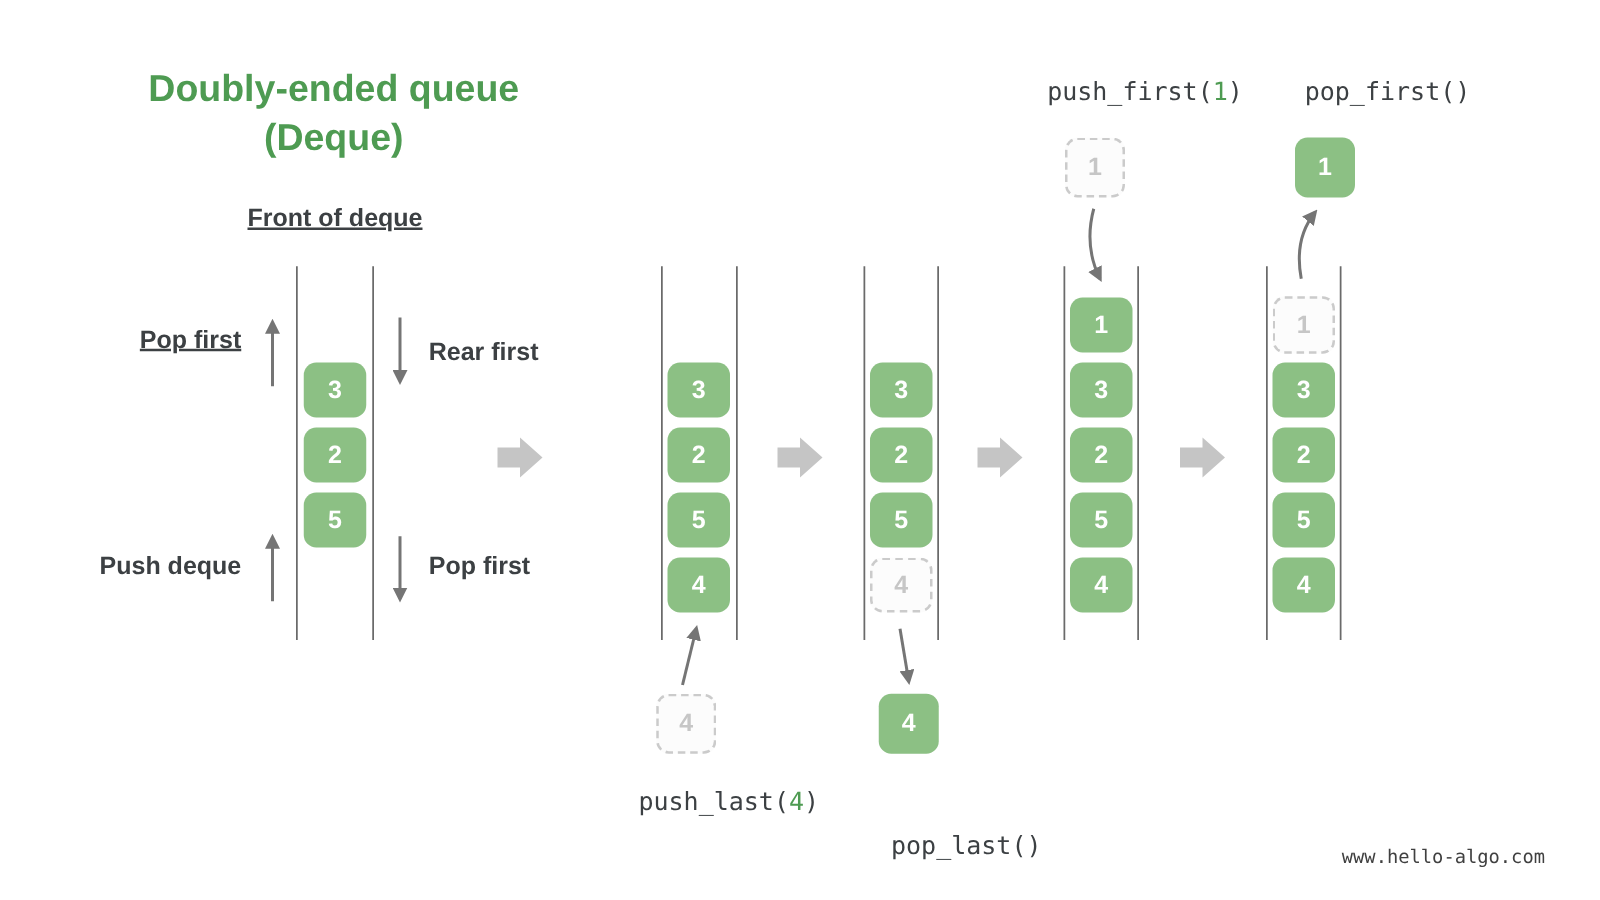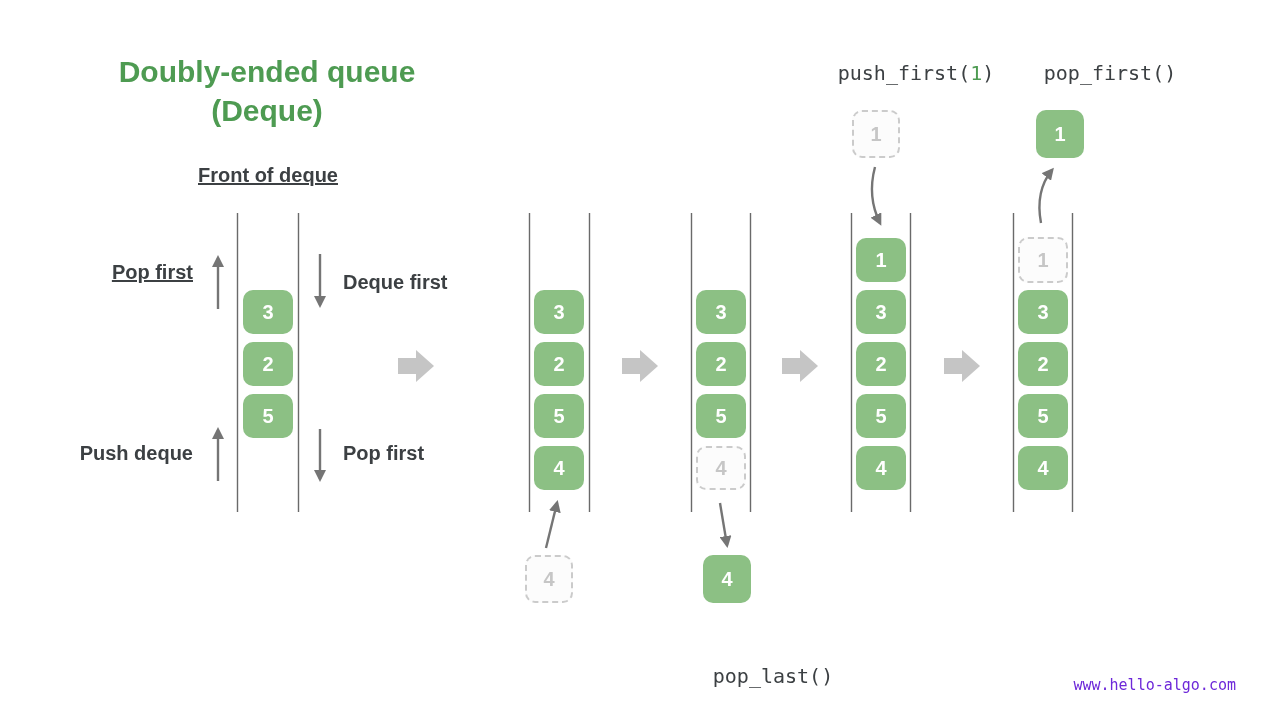--- a/index.html
+++ b/index.html
@@ -29,21 +29,21 @@
     color:#C6C6C6;font-size:20px;font-weight:bold;line-height:44px;text-align:center;
   }
   .code{
     position:absolute;font-family:"DejaVu Sans Mono","Liberation Mono",monospace;
     font-size:20px;color:#3C4043;white-space:nowrap;transform:translateX(-50%);
   }
   .code .arg{color:#4E9B52;}
   .watermark{
     position:absolute;right:44px;top:676px;
     font-family:"DejaVu Sans Mono","Liberation Mono",monospace;
-    font-size:15px;color:#6d28d9;
+    font-size:15px;color:#404040;
   }
   svg.overlay{position:absolute;left:0;top:0;}
 </style>
 </head>
 <body>
 
 <div class="canvas">
 
   <svg class="overlay" width="1280" height="720" viewBox="0 0 1280 720">
     <defs>
@@ -84,21 +84,21 @@
     </g>
   </svg>
 
   <div class="title">
     <div class="line1">Doubly-ended queue</div>
     <div class="line2">(Deque)</div>
   </div>
   <div class="big-label" style="left:140px;top:164px;width:256px;text-decoration:underline;">Front of deque</div>
 
   <div class="op-label op-right" style="left:40px;top:261px;width:153px;text-decoration:underline;">Pop first</div>
-  <div class="op-label" style="left:343px;top:271px;">Deque first</div>
+  <div class="op-label" style="left:343px;top:271px;">Rear first</div>
   <div class="op-label op-right" style="left:40px;top:442px;width:153px;">Push deque</div>
   <div class="op-label" style="left:343px;top:442px;">Pop first</div>
 
   <div>
     <div class="cell" style="left:243px;top:290px;">3</div>
     <div class="cell" style="left:243px;top:342px;">2</div>
     <div class="cell" style="left:243px;top:394px;">5</div>
   </div>
 
   <div>
@@ -132,17 +132,20 @@
     <div class="cell" style="left:1018px;top:290px;">3</div>
     <div class="cell" style="left:1018px;top:342px;">2</div>
     <div class="cell" style="left:1018px;top:394px;">5</div>
     <div class="cell" style="left:1018px;top:446px;">4</div>
   </div>
 
   <div class="code" style="left:916px;top:61px;">
     <span>push_first(</span><span class="arg">1</span><span>)</span>
   </div>
   <div class="code" style="left:1110px;top:61px;">pop_first()</div>
+  <div class="code" style="left:583px;top:629px;">
+    <span>push_last(</span><span class="arg">4</span><span>)</span>
+  </div>
   <div class="code" style="left:773px;top:664px;">pop_last()</div>
 
   <div class="watermark">www.hello-algo.com</div>
 
 </div>
 
 </body></html>

